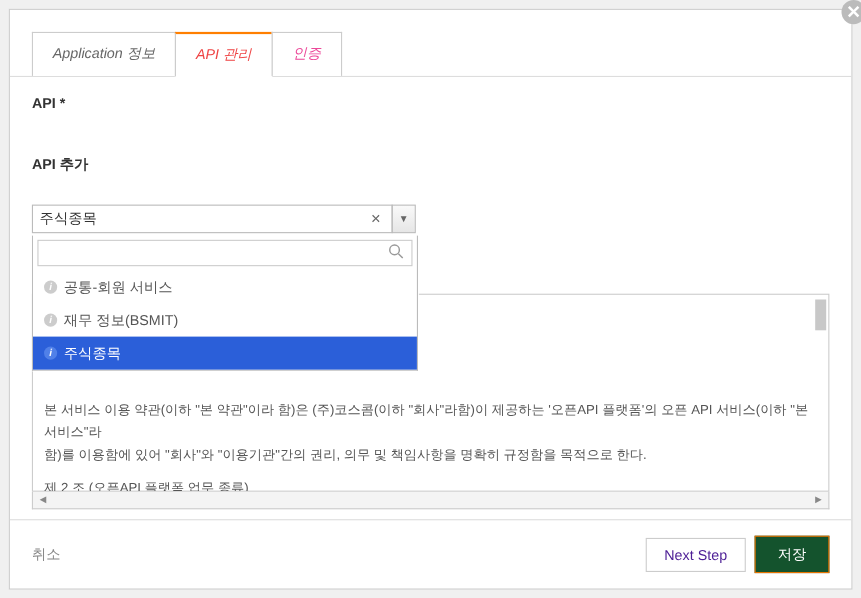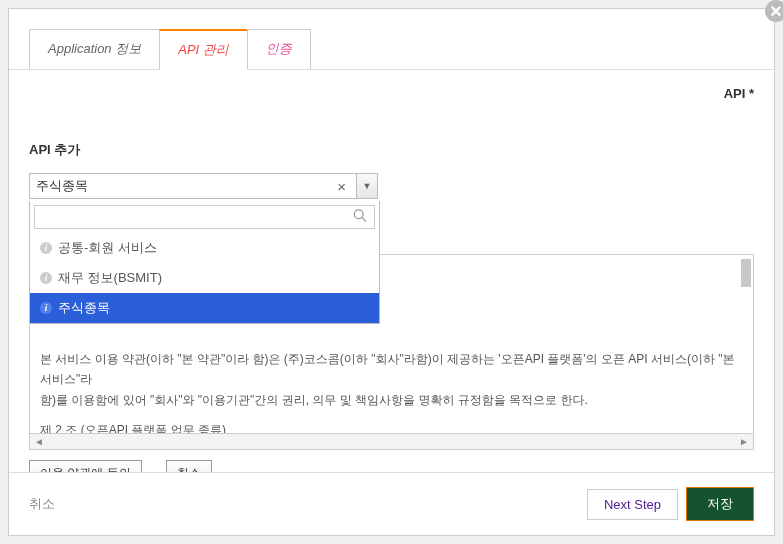--- a/index.html
+++ b/index.html
@@ -68,25 +68,24 @@
       flex: 1;
       padding: 16px 20px;
       overflow: hidden;
       display: flex;
       flex-direction: column;
     }
     .section-label {
       font-weight: bold;
       color: #333;
       margin-bottom: 40px;
-      text-align: right;
     }
     .add-label {
       font-weight: bold;
-      margin-bottom: 14px;
+      margin-bottom: 27px;
     }
     .combo-row {
       display: flex;
       margin-bottom: 2px;
     }
     .combo {
       border: 1px solid #bbb;
       height: 26px;
       width: 328px;
       display: flex;

